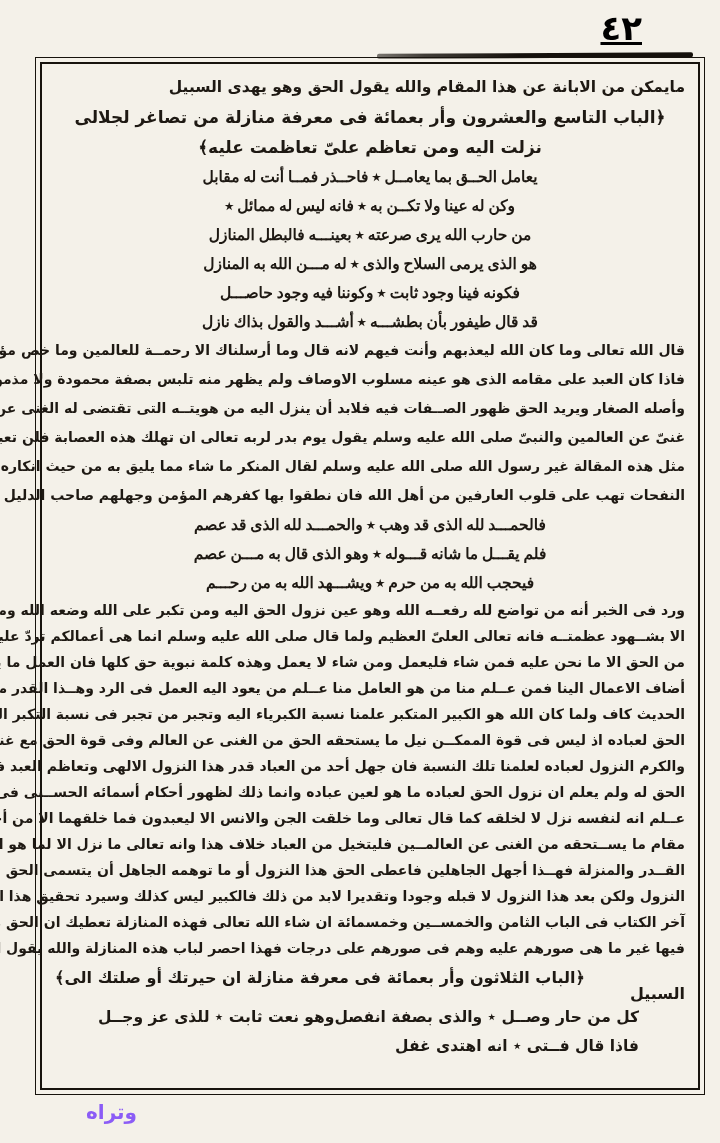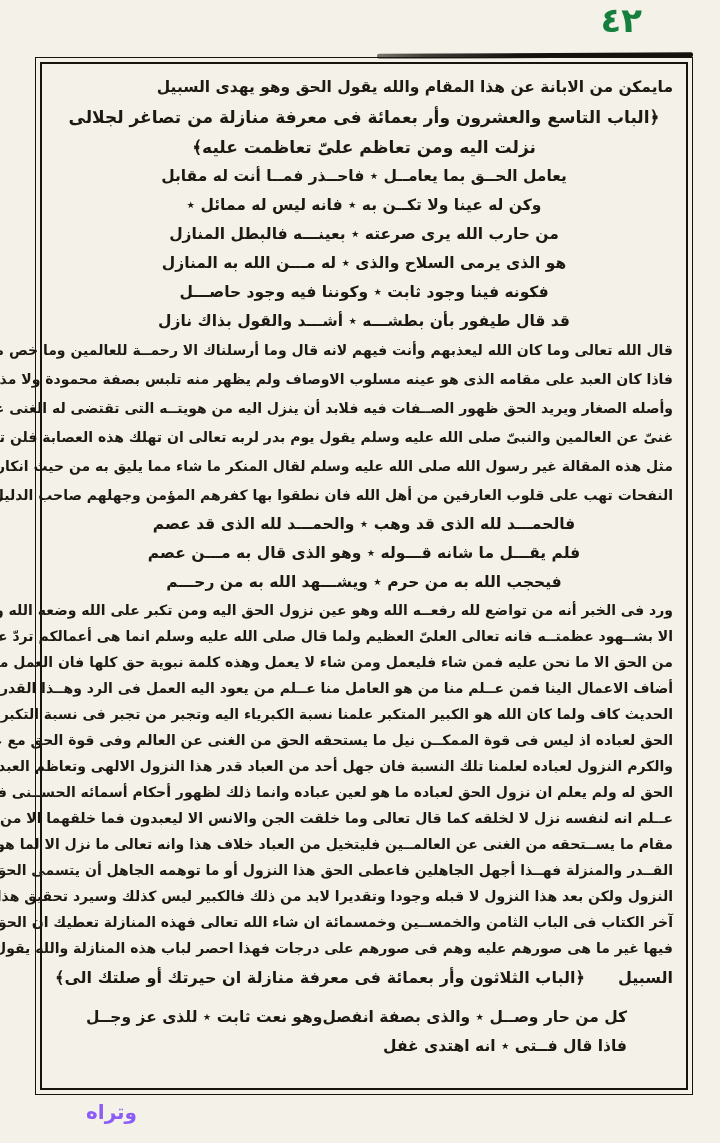--- a/index.html
+++ b/index.html
@@ -5,51 +5,53 @@
   html,body { margin:0; padding:0; }
   body {
     width:720px; height:1143px;
     background:#f4f1e9;
     font-family:"DejaVu Sans", sans-serif;
     color:#1e1913;
     position:relative;
     overflow:hidden;
   }
   .page-number {
-    position:absolute; top:0; right:78px;
+    position:absolute; top:8px; right:78px;
     font-size:34px; font-weight:700; letter-spacing:3px;
-    color:#15803d;
+    color:#000000;
+    text-decoration:underline;
   }
   .head-rule {
     position:absolute; top:53px; right:27px;
     width:316px; height:5px;
     background:linear-gradient(to left,#15110c 55%, rgba(21,17,12,.8) 85%, rgba(21,17,12,.55));
     border-radius:2px; transform:skewY(-0.3deg);
   }
   .frame {
     position:absolute; left:40px; top:62px;
     width:644px; height:1024px;
     border:2.5px solid #17130d;
     outline:1.5px solid #17130d;
     outline-offset:4px;
     background:transparent;
+    padding-left:12px;
   }
   .content {
     position:absolute; inset:8px 13px 8px 13px;
     direction:rtl; font-weight:700;
   }
   .t-line { white-space:nowrap; }
   .continuation { font-size:15.5px; line-height:30px; text-align:right; }
   .heading      { font-size:17px;   line-height:30px; text-align:center; }
-  .poem .verse  { font-size:15.5px; line-height:29px; text-align:center; }
+  .poem .verse  { font-size:15.5px; line-height:29px; text-align:center;font-family:Liberation Serif, serif; }
   .prose-a .p-line { font-size:14px; line-height:29px; text-align:justify; text-align-last:justify; }
   .prose-b .p-line { font-size:14px; line-height:26px; text-align:justify; text-align-last:justify; }
   .p-line.short { text-align-last:right; }
   .chapter-line { position:relative; font-size:16px; line-height:30px; margin-top:2px; }
-  .chapter-line .lead { position:absolute; right:0; top:0; }
+  .chapter-line .lead { position:absolute; right:0; top:16px; }
   .chapter-line .head-inline { display:block; text-align:left; }
   .poem3 { margin-top:10px; padding:0 46px 0 52px; }
   .poem3 .row { display:flex; justify-content:space-between; font-size:15.5px; line-height:29px; white-space:nowrap; }
   .catchword {
     position:absolute; left:86px; top:1100px;
     font-size:20px; font-weight:700; color:#8b5cf6;
   }
 </style>
 </head>
 <body>

